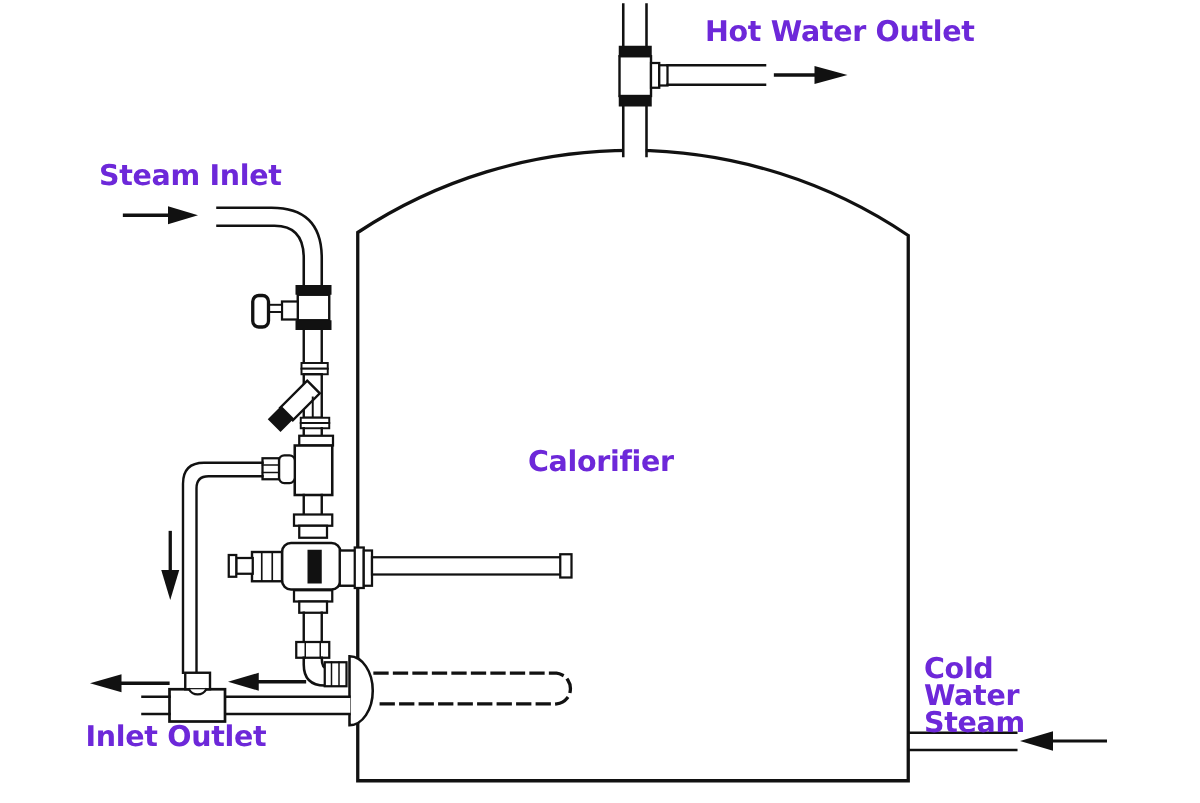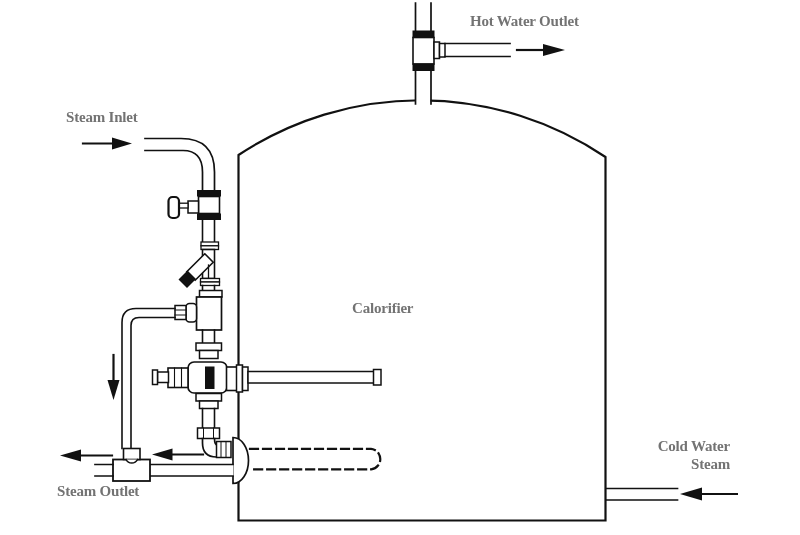--- a/index.html
+++ b/index.html
@@ -2,24 +2,24 @@
 <html><head>
 <meta charset="utf-8">
 <style>
   html,body{margin:0;padding:0;background:#fff;}
   #stage{
     position:relative;width:800px;height:535px;background:#fff;overflow:hidden;
     font-family:"DejaVu Sans","Liberation Sans",sans-serif;
   }
   #lineart{position:absolute;left:0;top:0;}
   .lbl{
-    position:absolute;font-weight:bold;font-size:15px;line-height:15px;
-    color:#737373;white-space:nowrap;letter-spacing:-0.2px;font-family:Liberation Serif, serif;
+    position:absolute;font-weight:bold;font-size:19px;line-height:15px;
+    color:#6d28d9;white-space:nowrap;letter-spacing:-0.2px;
   }
-  .lbl-center{text-align:right;white-space:normal;line-height:18px;}
+  .lbl-center{text-align:left;white-space:normal;line-height:18px;}
 </style>
 </head>
 <body>
 
 <div id="stage">
 
 <svg id="lineart" width="800" height="535" viewBox="0 0 800 535" stroke-linecap="square" stroke-linejoin="miter">
 
   <g>
     <path d="M238.5 520.5 L238.5 155 A330 330 0 0 1 605.5 157 L605.5 520.5 Z" fill="#ffffff" stroke="#111" stroke-width="2.2"></path>
@@ -159,20 +159,20 @@
     <polygon points="680,494 702,487.5 702,500.5" fill="#111"></polygon>
   </g>
 </svg>
 
 <div class="lbl" style="left:66px;top:110px;">Steam Inlet</div>
 
 <div class="lbl" style="left:470px;top:14px;">Hot Water Outlet</div>
 
 <div class="lbl" style="left:352px;top:301px;">Calorifier</div>
 
-<div class="lbl" style="left:57px;top:484px;">Steam Outlet</div>
+<div class="lbl" style="left:57px;top:484px;">Inlet Outlet</div>
 
 <div class="lbl lbl-center" style="left:616px;top:437px;width:114px;">
   <span>Cold Water</span><br>
   <span>Steam</span>
 </div>
 
 </div>
 
 </body></html>

